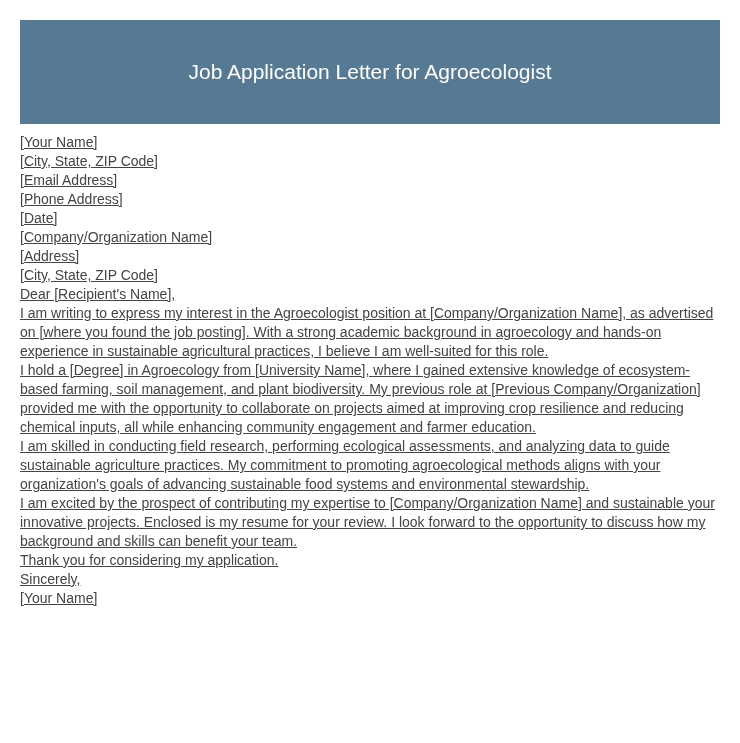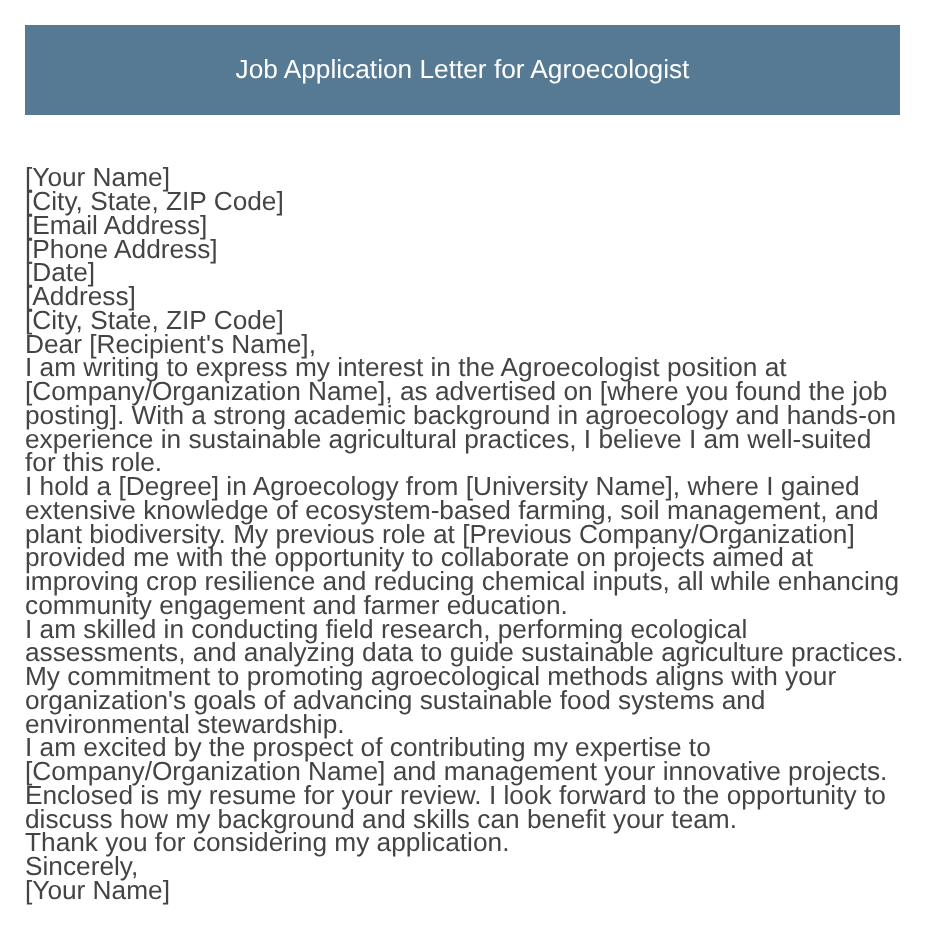--- a/index.html
+++ b/index.html
@@ -1,49 +1,50 @@
 <!DOCTYPE html>
 <html><head>
 <meta charset="utf-8">
 <style>
   html, body { margin: 0; padding: 0; background: #ffffff; }
   body { width: 740px; height: 743px; overflow: hidden; position: relative; font-family: "Liberation Sans", sans-serif; }
   .header {
-    position: absolute; left: 20px; top: 20px; width: 700px; height: 72px;
+    position: absolute; left: 20px; top: 20px; width: 700px; height: 104px;
     background: #577a94; color: #ffffff;
     display: flex; align-items: center; justify-content: center;
     font-size: 21px; letter-spacing: 0px;
   }
   .letter {
     position: absolute; left: 20px; top: 133px; width: 705px;
-    color: #444444; font-size: 21px; line-height: 19px;
+    color: #444444; font-size: 14px; line-height: 19px; text-decoration: underline;
   }
   .line { display: block; white-space: nowrap; }
   .para { display: block; }
 </style>
 </head>
 <body>
 
 <div class="header">
   <span>Job Application Letter for Agroecologist</span>
 </div>
 
 <div class="letter">
   <div>
     <span class="line">[Your Name]</span>
     <span class="line">[City, State, ZIP Code]</span>
     <span class="line">[Email Address]</span>
     <span class="line">[Phone Address]</span>
     <span class="line">[Date]</span>
   </div>
   <div>
+    <span class="line">[Company/Organization Name]</span>
     <span class="line">[Address]</span>
     <span class="line">[City, State, ZIP Code]</span>
   </div>
   <span class="line">Dear [Recipient's Name],</span>
   <span class="para">I am writing to express my interest in the Agroecologist position at [Company/Organization Name], as advertised on [where you found the job posting]. With a strong academic background in agroecology and hands-on experience in sustainable agricultural practices, I believe I am well-suited for this role.</span>
   <span class="para">I hold a [Degree] in Agroecology from [University Name], where I gained extensive knowledge of ecosystem-based farming, soil management, and plant biodiversity. My previous role at [Previous Company/Organization] provided me with the opportunity to collaborate on projects aimed at improving crop resilience and reducing chemical inputs, all while enhancing community engagement and farmer education.</span>
   <span class="para">I am skilled in conducting field research, performing ecological assessments, and analyzing data to guide sustainable agriculture practices. My commitment to promoting agroecological methods aligns with your organization's goals of advancing sustainable food systems and environmental stewardship.</span>
-  <span class="para">I am excited by the prospect of contributing my expertise to [Company/Organization Name] and management your innovative projects. Enclosed is my resume for your review. I look forward to the opportunity to discuss how my background and skills can benefit your team.</span>
+  <span class="para">I am excited by the prospect of contributing my expertise to [Company/Organization Name] and sustainable your innovative projects. Enclosed is my resume for your review. I look forward to the opportunity to discuss how my background and skills can benefit your team.</span>
   <span class="para">Thank you for considering my application.</span>
   <span class="line">Sincerely,</span>
   <span class="line">[Your Name]</span>
 </div>
 
 </body></html>

